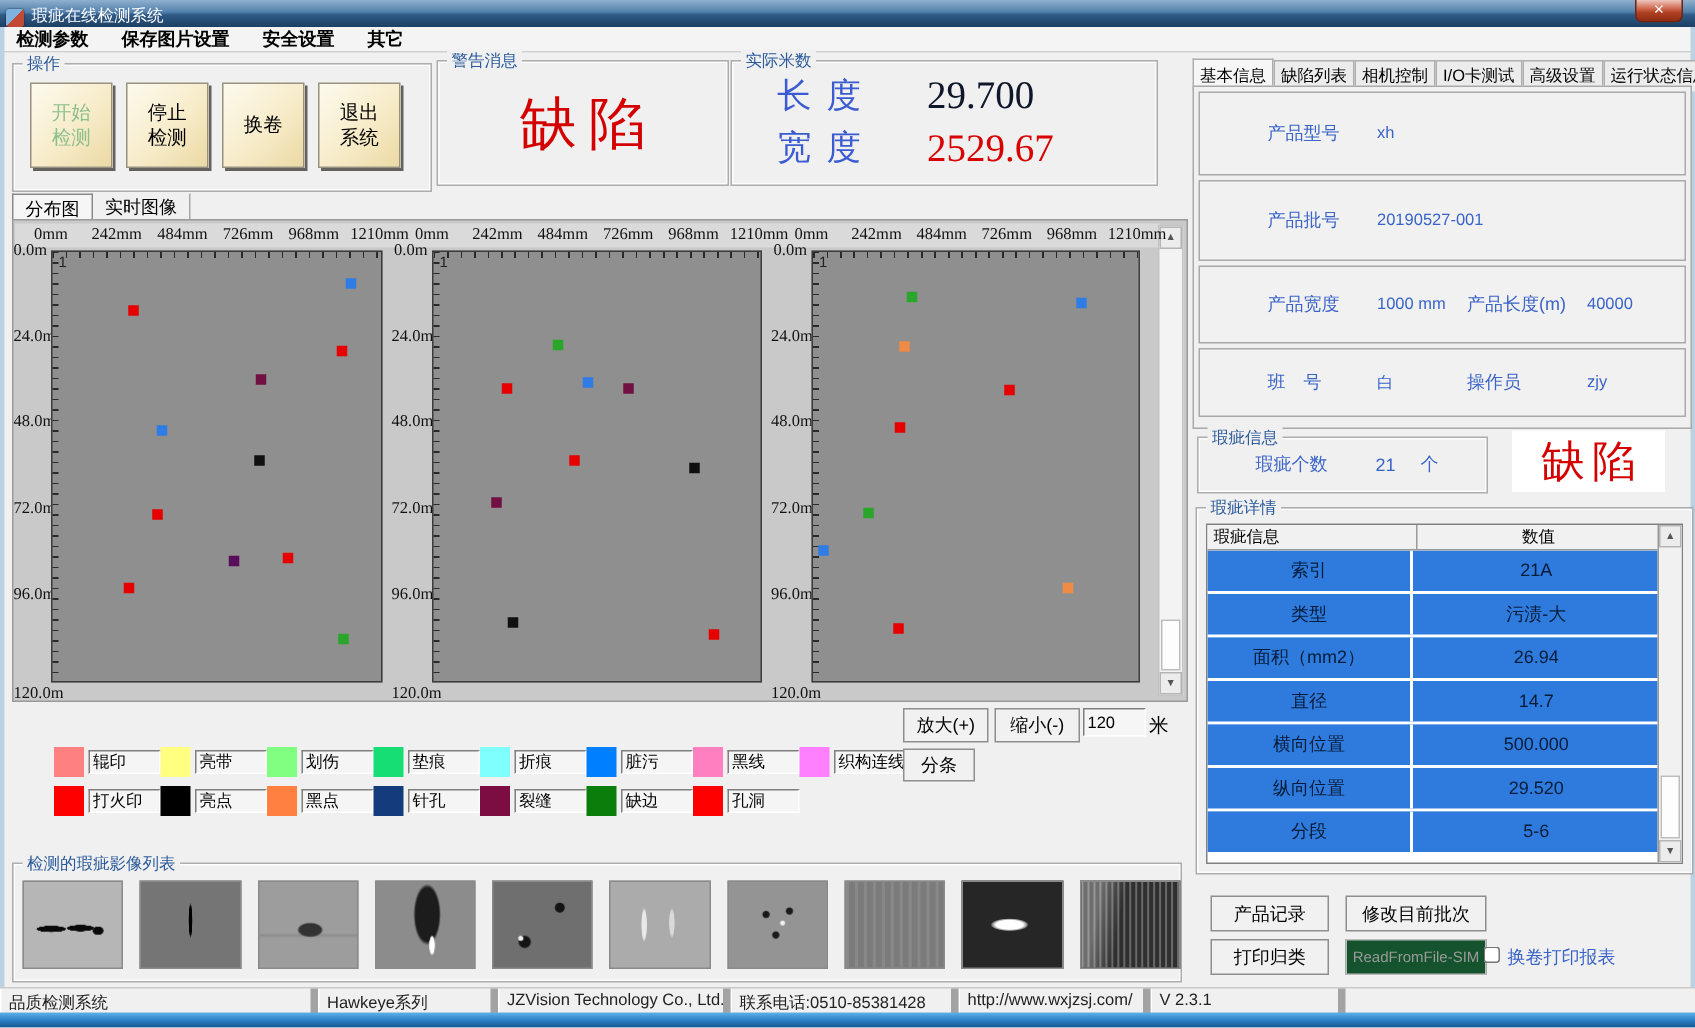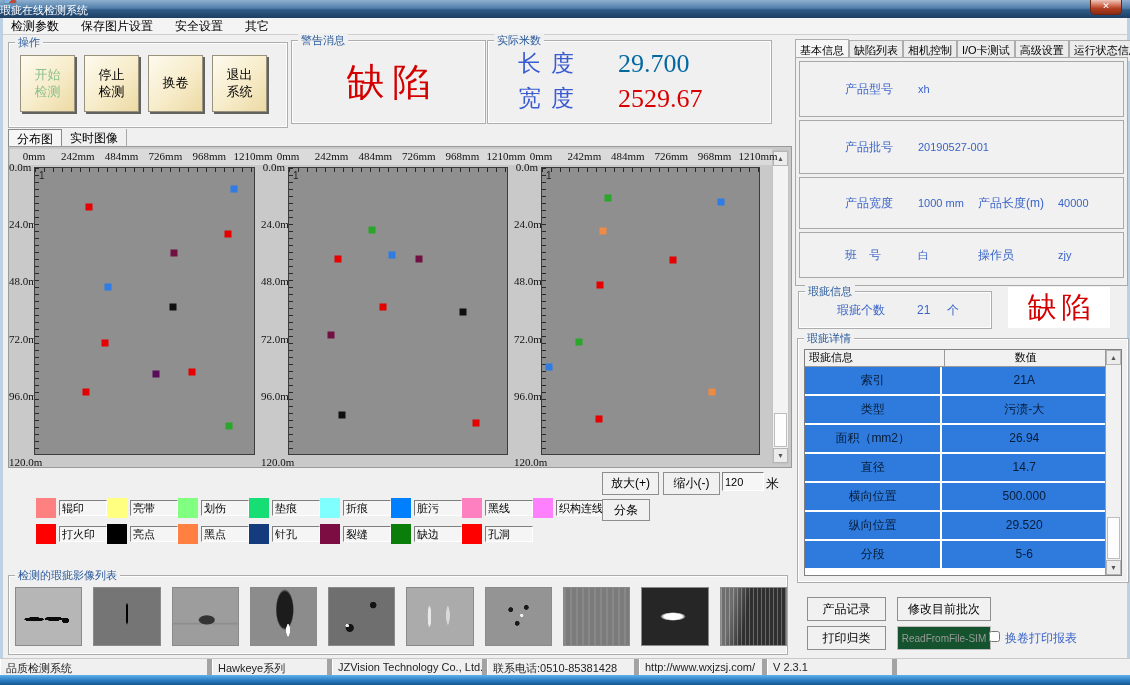--- a/index.html
+++ b/index.html
@@ -3,31 +3,31 @@
 <meta charset="utf-8">
 <style>
   html,body{margin:0;padding:0;background:#9db8d2;}
   .window{position:relative;width:1130px;height:685px;background:#f0f0f0;overflow:hidden;
           font-family:"Liberation Sans","DejaVu Sans",sans-serif;color:#000;}
   .serif{font-family:"Liberation Serif","DejaVu Serif",serif;}
 
   
   .titlebar{position:absolute;left:0;top:0;width:100%;height:18px;
     background:linear-gradient(180deg,#8fb0cf 0%,#517fab 45%,#2f5a86 55%,#1d3f63 100%);
-    display:flex;align-items:flex-start;color:#fff;font-size:11px;flex-direction:column;}
+    display:flex;align-items:flex-end;color:#fff;font-size:11px;}
   .appicon{width:12px;height:12px;margin:0 5px 0 4px;border-radius:2px;
     background:linear-gradient(135deg,#7fb2e0 0 50%,#c24a35 50% 100%);box-shadow:0 0 1px #000;}
   .closebtn{position:absolute;top:0;right:8px;width:30px;height:14px;cursor:default;
     background:linear-gradient(#eec6bd,#d06a50 40%,#b03f22 60%,#8e2c12);
     border:1px solid #6f2410;border-top:none;border-radius:0 0 5px 5px;
     color:#fff;font-size:9px;text-align:center;line-height:12px;}
   
   .menubar{position:absolute;left:0;top:18px;width:100%;height:16px;background:#f4f4f4;
     border-bottom:1px solid #cfcfcf;display:flex;align-items:center;font-size:12px;}
-  .menu-item{padding:12px 11px;}
+  .menu-item{padding:12px 11px;font-weight:bold;}
   
   .frame{position:absolute;top:18px;bottom:27px;width:3px;background:#bdd1e4;}
   .frame.left{left:0}.frame.right{right:0}
 
   
   .group{position:absolute;border:1px solid #adadad;box-shadow:inset 0 0 0 1px #fdfdfd;}
   .gtitle{position:absolute;top:-8px;left:6px;background:#f0f0f0;padding:0 3px;
     font-size:11px;color:#2a5a9a;white-space:nowrap;}
   .op-group{left:8px;top:42px;width:278px;height:84px;}
   .op-buttons{display:flex;gap:9px;padding:12px 0 0 11px;}
@@ -202,21 +202,21 @@
   <div class="group warn-group">
     <span class="gtitle">警告消息</span>
     <div class="warn-text serif">缺陷</div>
   </div>
 
   <div class="group meters-group">
     <span class="gtitle">实际米数</span>
     <div class="meters-rows">
         <div class="m-row">
           <span class="m-label">长度</span>
-          <span class="m-value" style="color: #0369a1;">29.700</span>
+          <span class="m-value" style="color: #0f172a;">29.700</span>
         </div>
         <div class="m-row">
           <span class="m-label">宽度</span>
           <span class="m-value" style="color: rgb(217, 0, 0);">2529.67</span>
         </div>
       </div>
   </div>
 
   <div class="view-tabs">
       <span class="vtab active">分布图</span>

